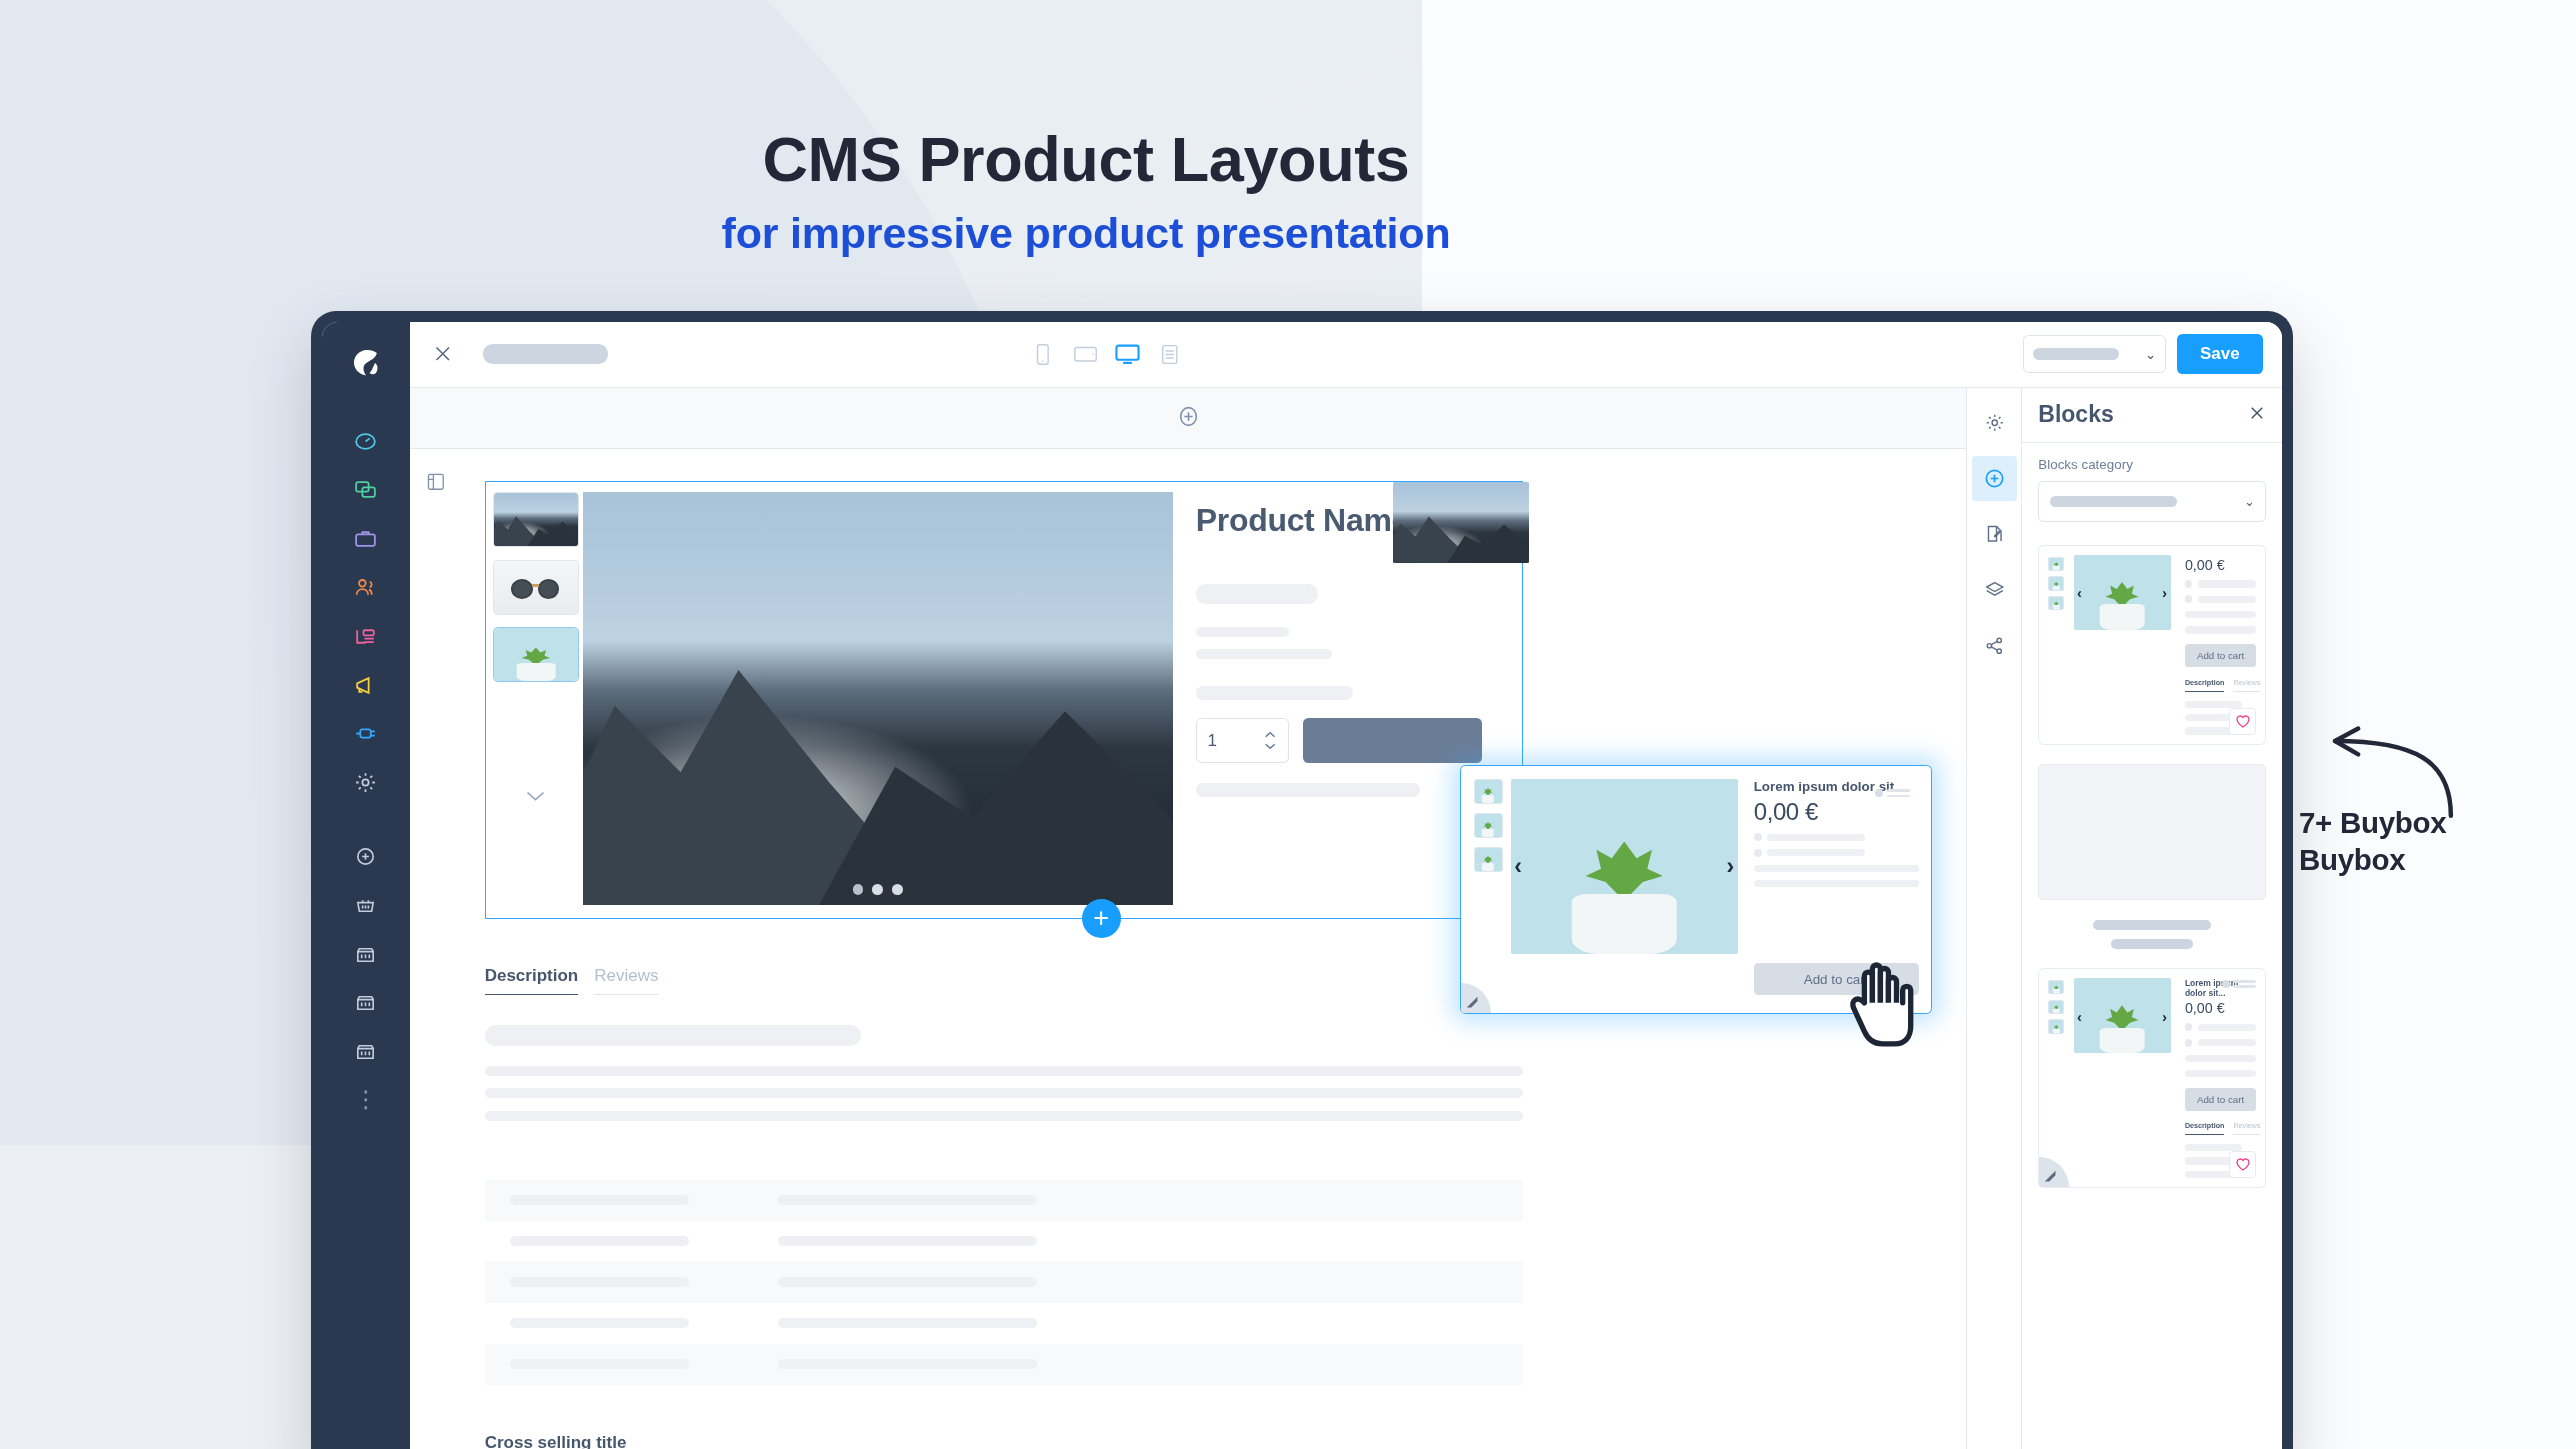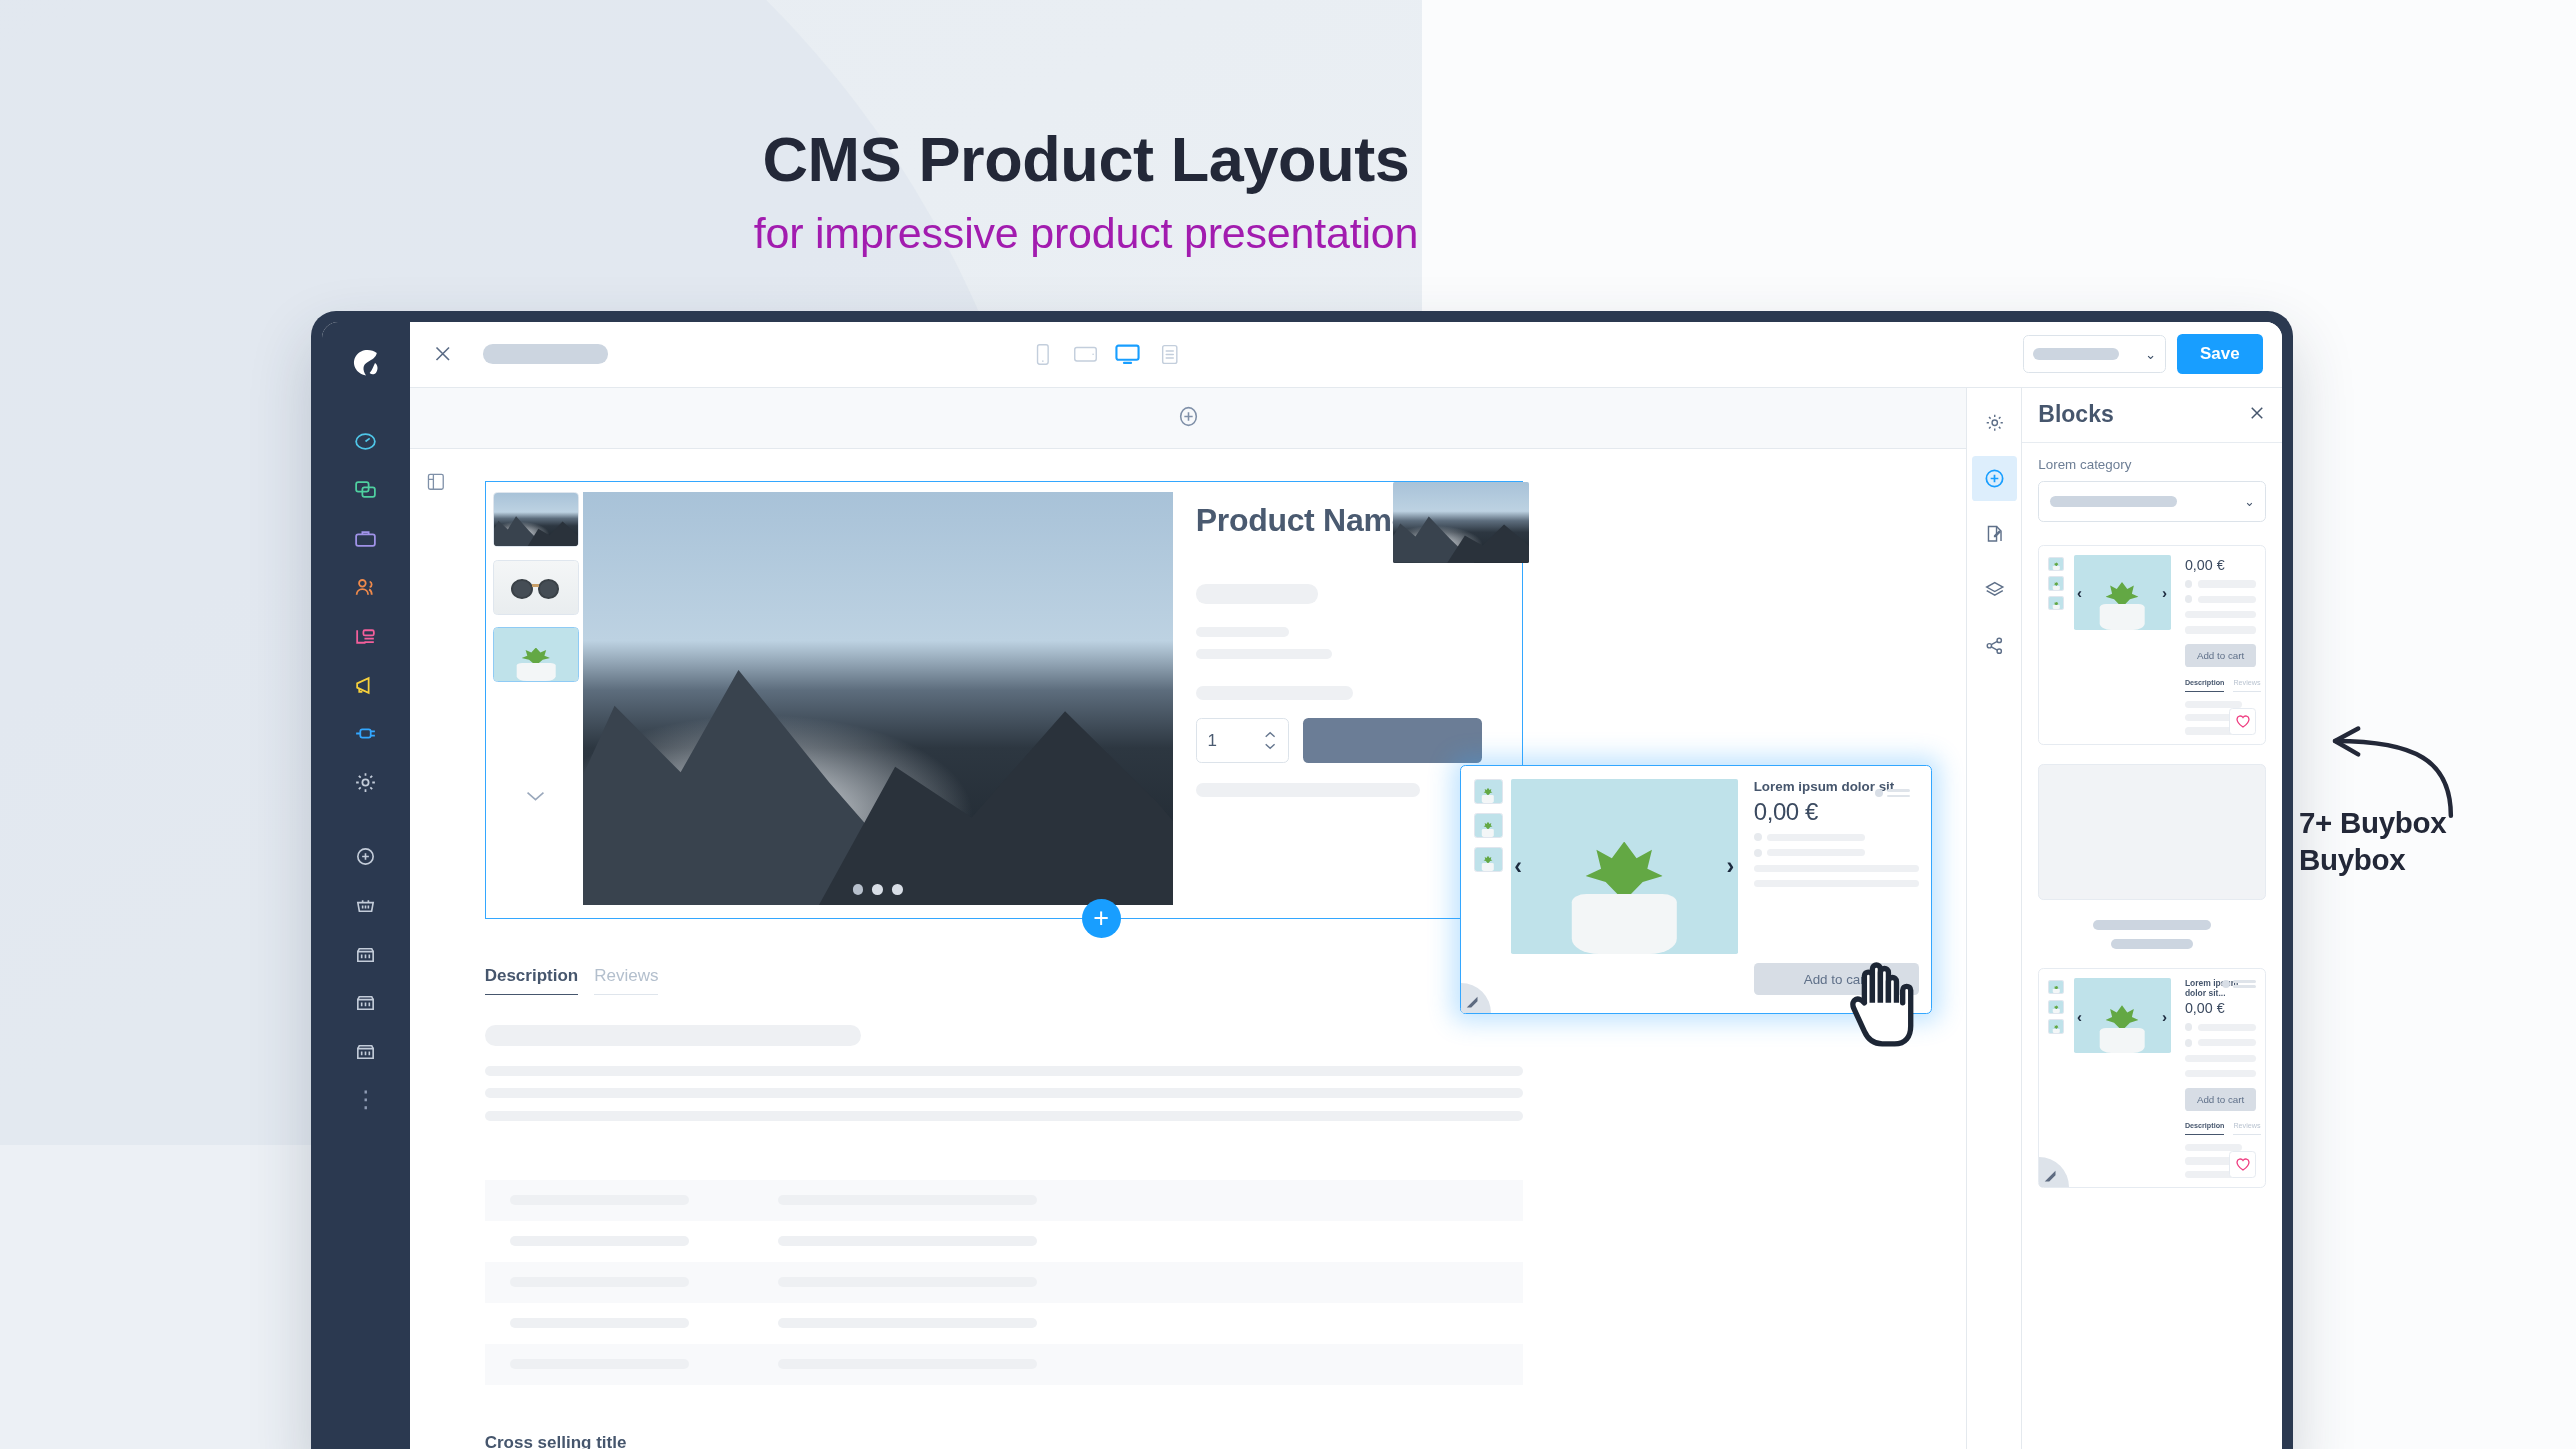--- a/index.html
+++ b/index.html
@@ -33,21 +33,21 @@
   
   .headline {
     position: absolute; top: 125px; left: 0; width: 2172px;
     text-align: center; z-index: 5;
   }
   .headline h1 {
     font-size: 63px; font-weight: 800; color: #232838;
     letter-spacing: -0.4px; line-height: 1.1;
   }
   .headline h2 {
-    font-size: 43px; font-weight: 400; color: #a21caf;
+    font-size: 43px; font-weight: 700; color: #1d4ed8;
     margin-top: 14.3px; letter-spacing: -0.2px;
   }
   
   .app-window {
     position: absolute; left: 311px; top: 311px;
     width: 1982px; height: 1154px;
     background: #2b3950;
     border-radius: 25px 25px 0 0;
     padding: 10.7px 10.7px 0 10.7px;
     box-shadow: 0 27px 63px rgba(36,49,72,.20);
@@ -648,21 +648,21 @@
       <div class="blocks-panel">
         <div class="bp-head">
           <div class="bp-title">Blocks</div>
           <div class="bp-x">
             <svg width="18" height="18" viewBox="0 0 24 24" stroke="#46566d" stroke-width="2" fill="none">
                   <path d="M5 5l14 14M19 5L5 19"></path>
                 </svg>
           </div>
         </div>
         <div class="bp-cat">
-          <div class="bp-cat-label">Lorem category</div>
+          <div class="bp-cat-label">Blocks category</div>
           <div class="bp-select">
             <div class="sk2"></div>
             <span class="bp-caret">⌄</span>
           </div>
         </div>
 
         <div class="bp-list">
 
           <div class="bcard">
             <div class="mini-thumbs">

